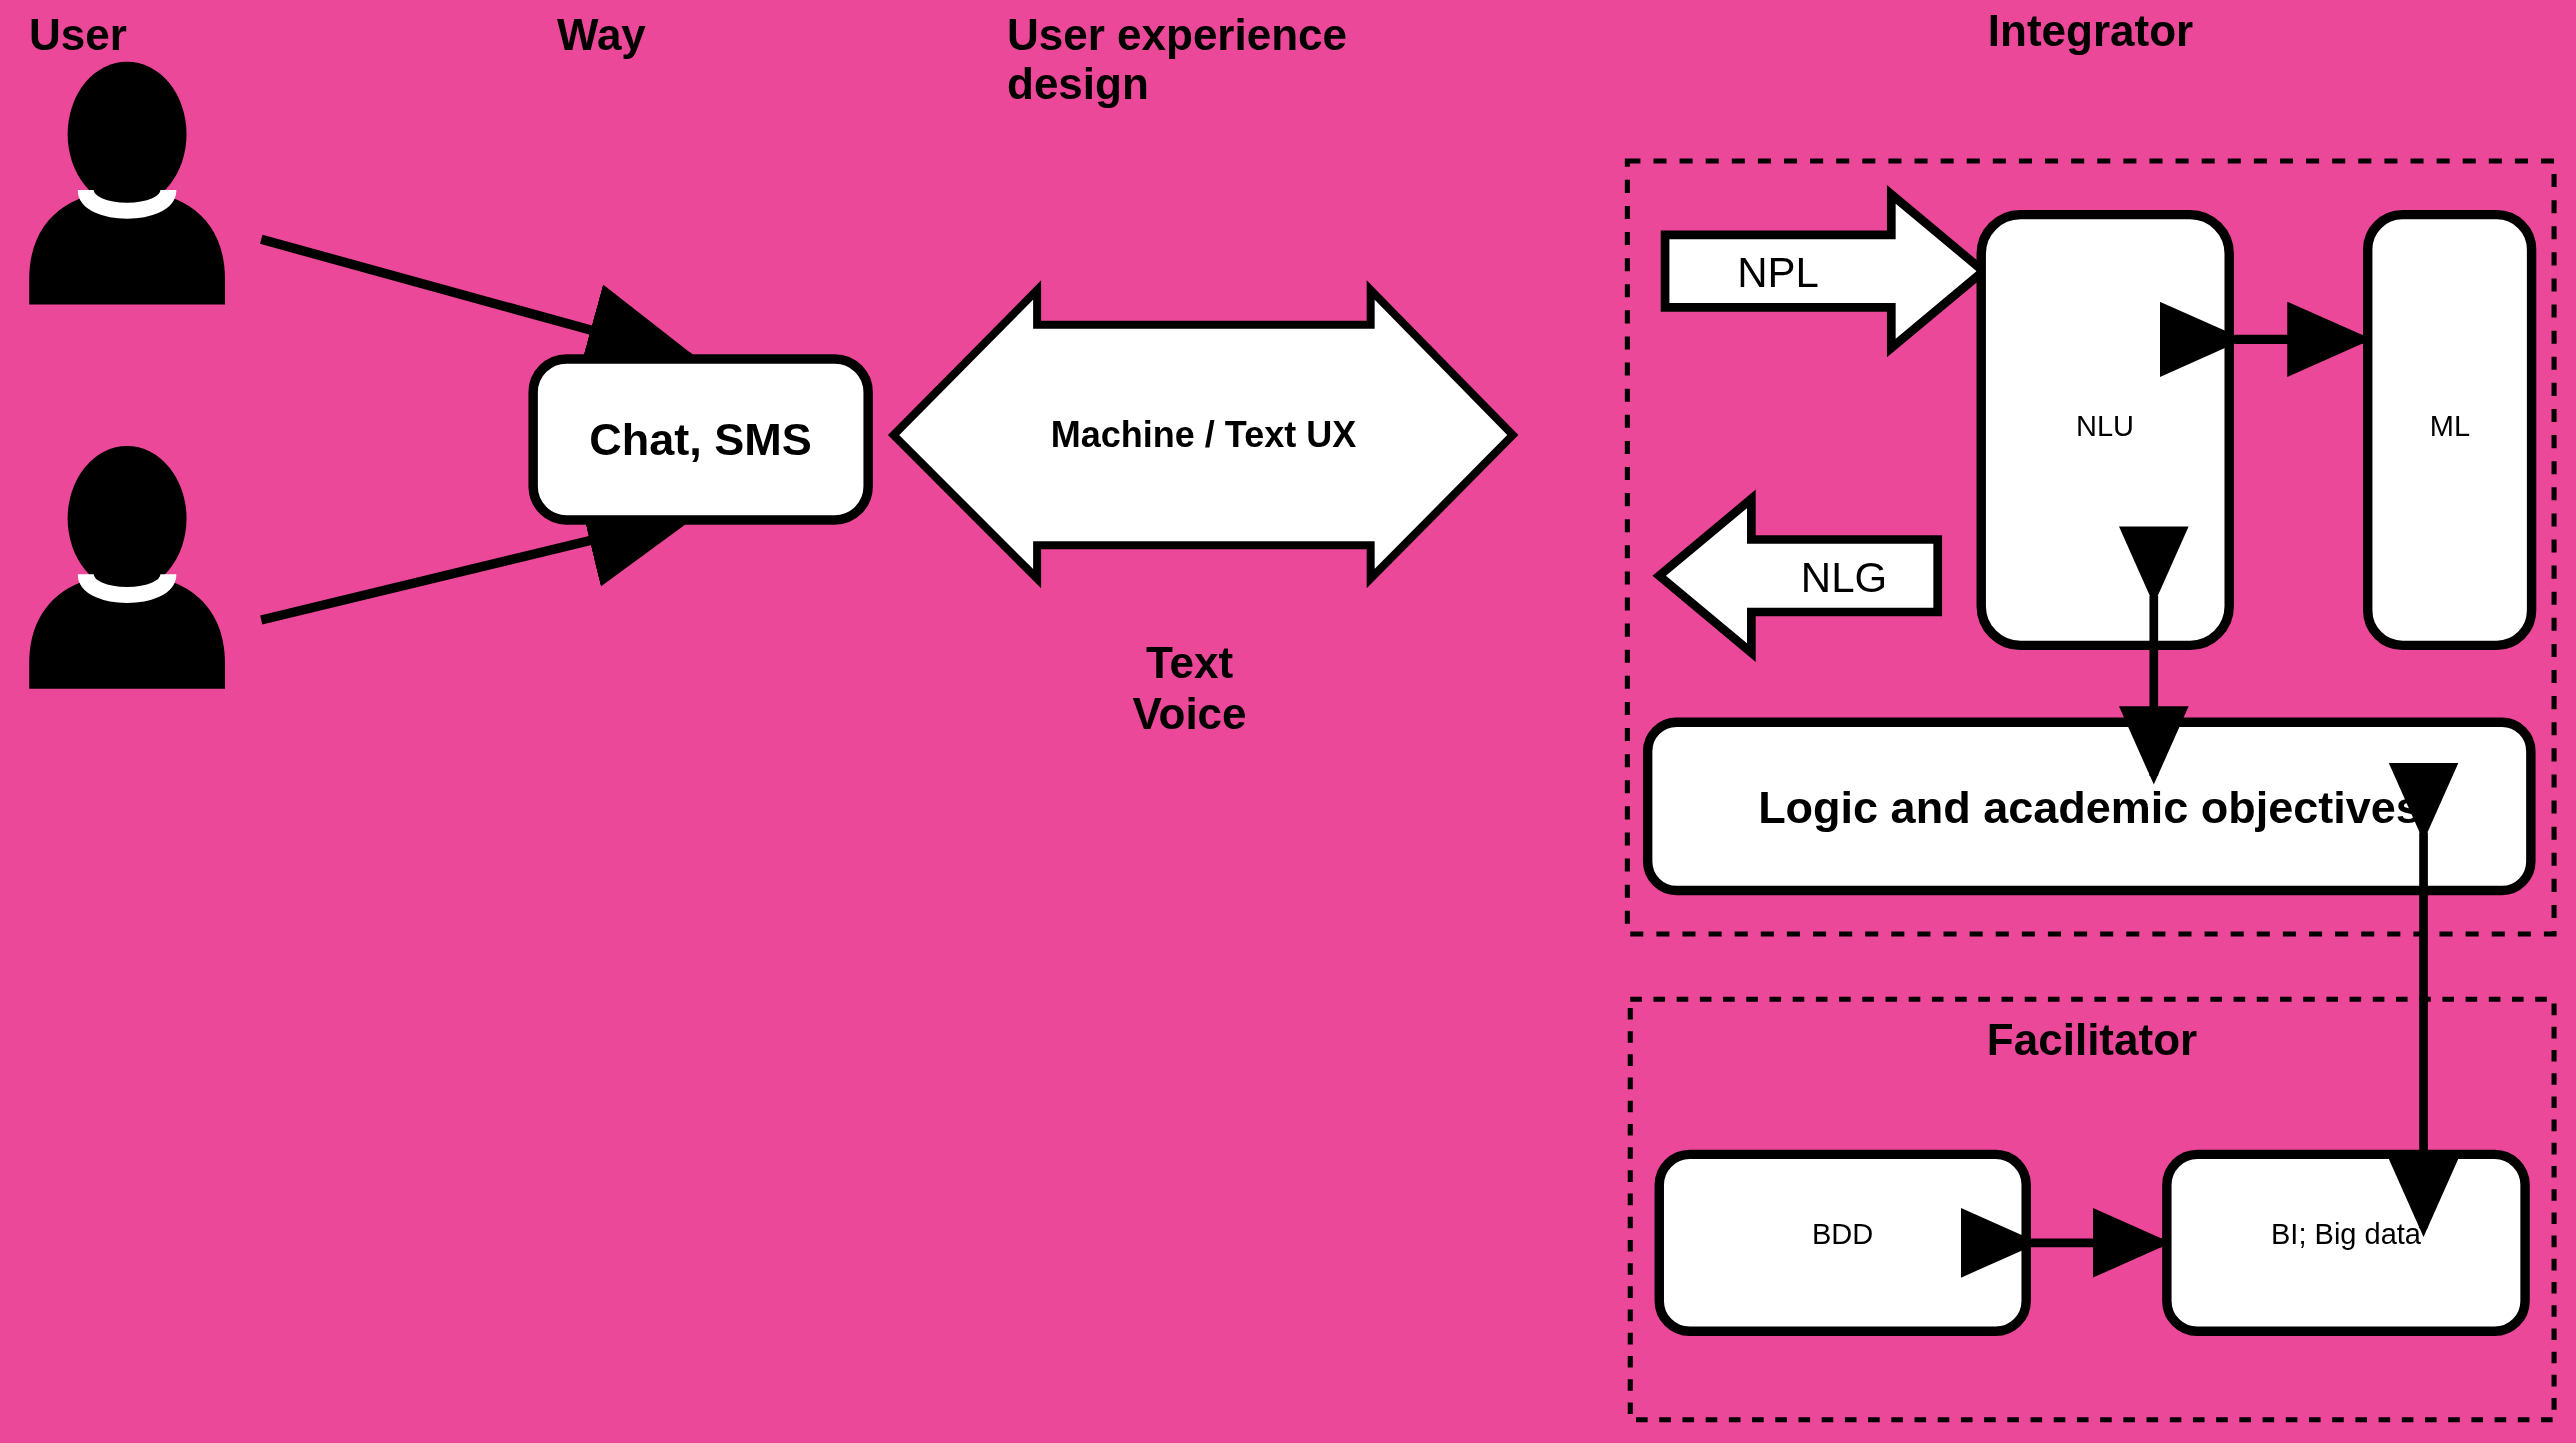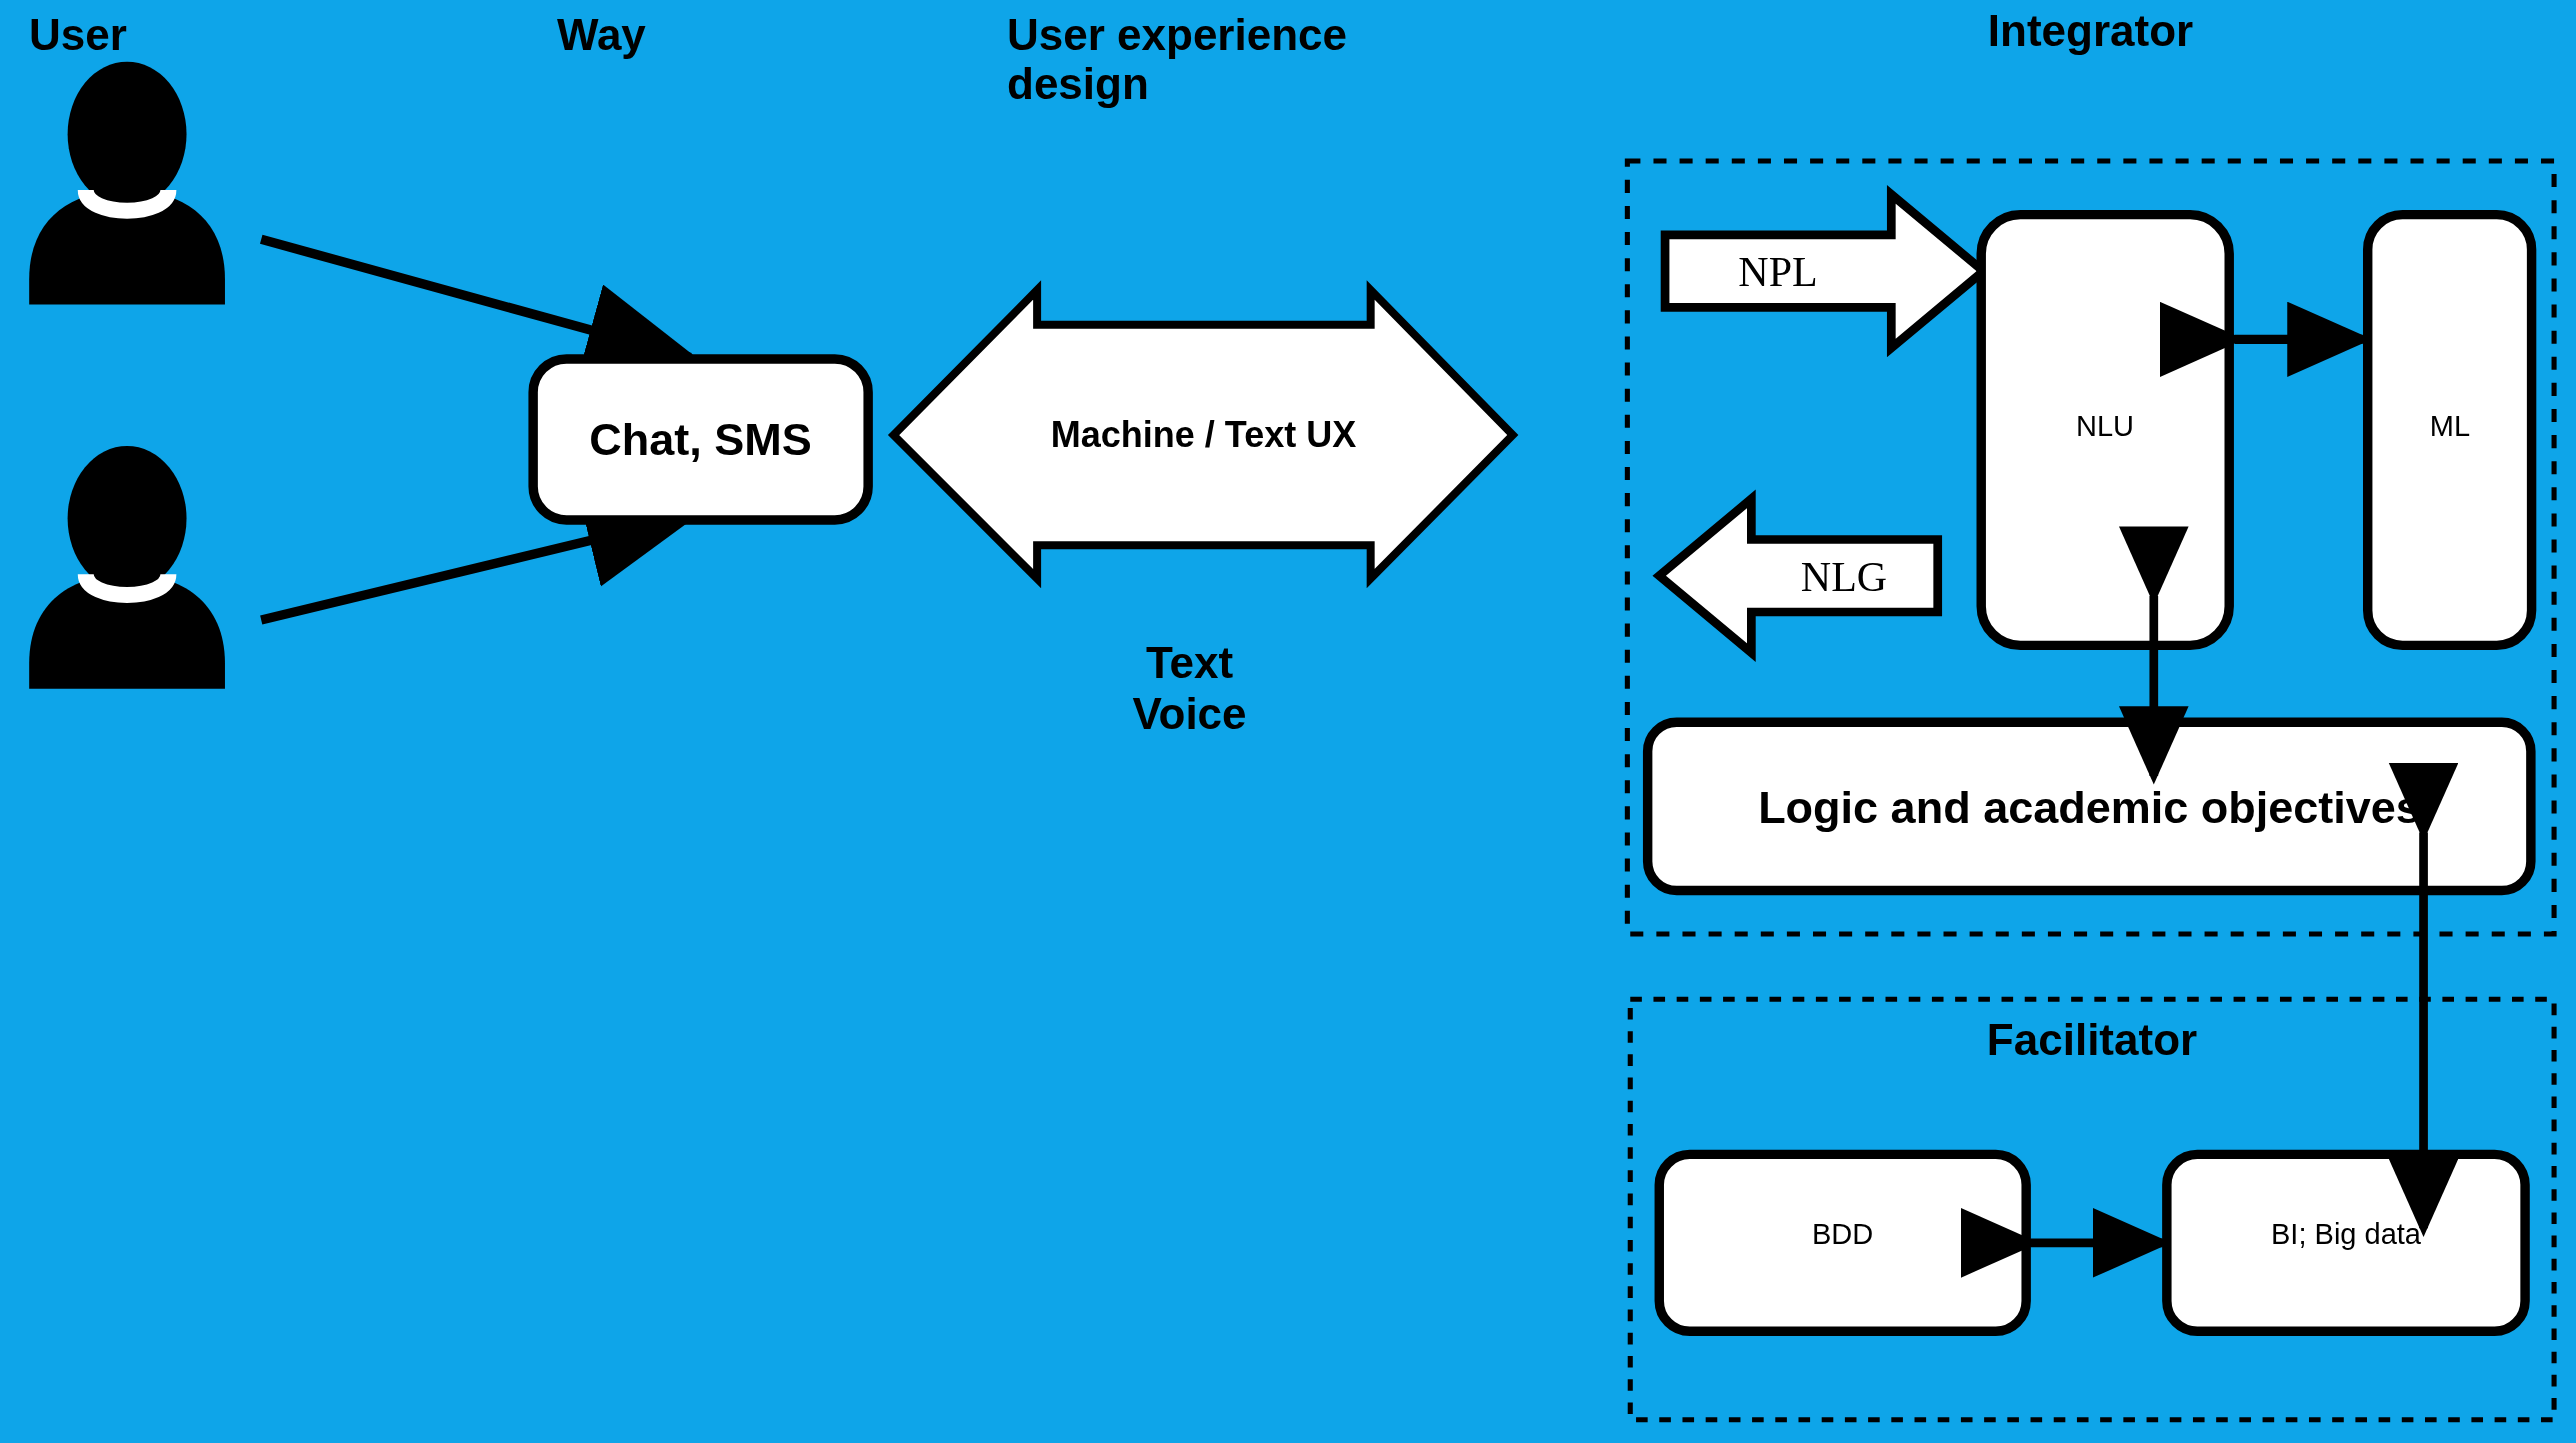--- a/index.html
+++ b/index.html
@@ -4,21 +4,21 @@
 <style>
   html, body {
     margin: 0;
     padding: 0;
     background: #ffffff;
   }
   #canvas {
     position: relative;
     width: 2576px;
     height: 1443px;
-    background: #0ea5e9;
+    background: #ec4899;
     font-family: "Liberation Sans", sans-serif;
     overflow: hidden;
   }
   svg.layer {
     position: absolute;
     left: 0;
     top: 0;
     width: 2576px;
     height: 1443px;
     pointer-events: none;
@@ -28,21 +28,21 @@
     color: #000000;
     font-weight: bold;
     font-family: "Liberation Sans", sans-serif;
     white-space: pre;
     line-height: 1.12;
   }
   .hdr      { font-size: 44px; }
   .hdr-wrap { font-size: 44px; white-space: normal; }
   .boxtxt   { font-size: 45px; font-weight: bold; }
   .boxtxt-l { font-size: 29px; font-weight: normal; }
-  .arrowtxt { font-size: 42px; font-weight: normal; font-family: Liberation Serif, serif; }
+  .arrowtxt { font-size: 42px; font-weight: normal; }
   .uxtxt    { font-size: 36px; font-weight: bold; }
   .center   { text-align: center; }
 </style>
 </head>
 <body>
 
 <div id="canvas">
 
   <svg class="layer" viewBox="0 0 3552 1990">
     <defs>

